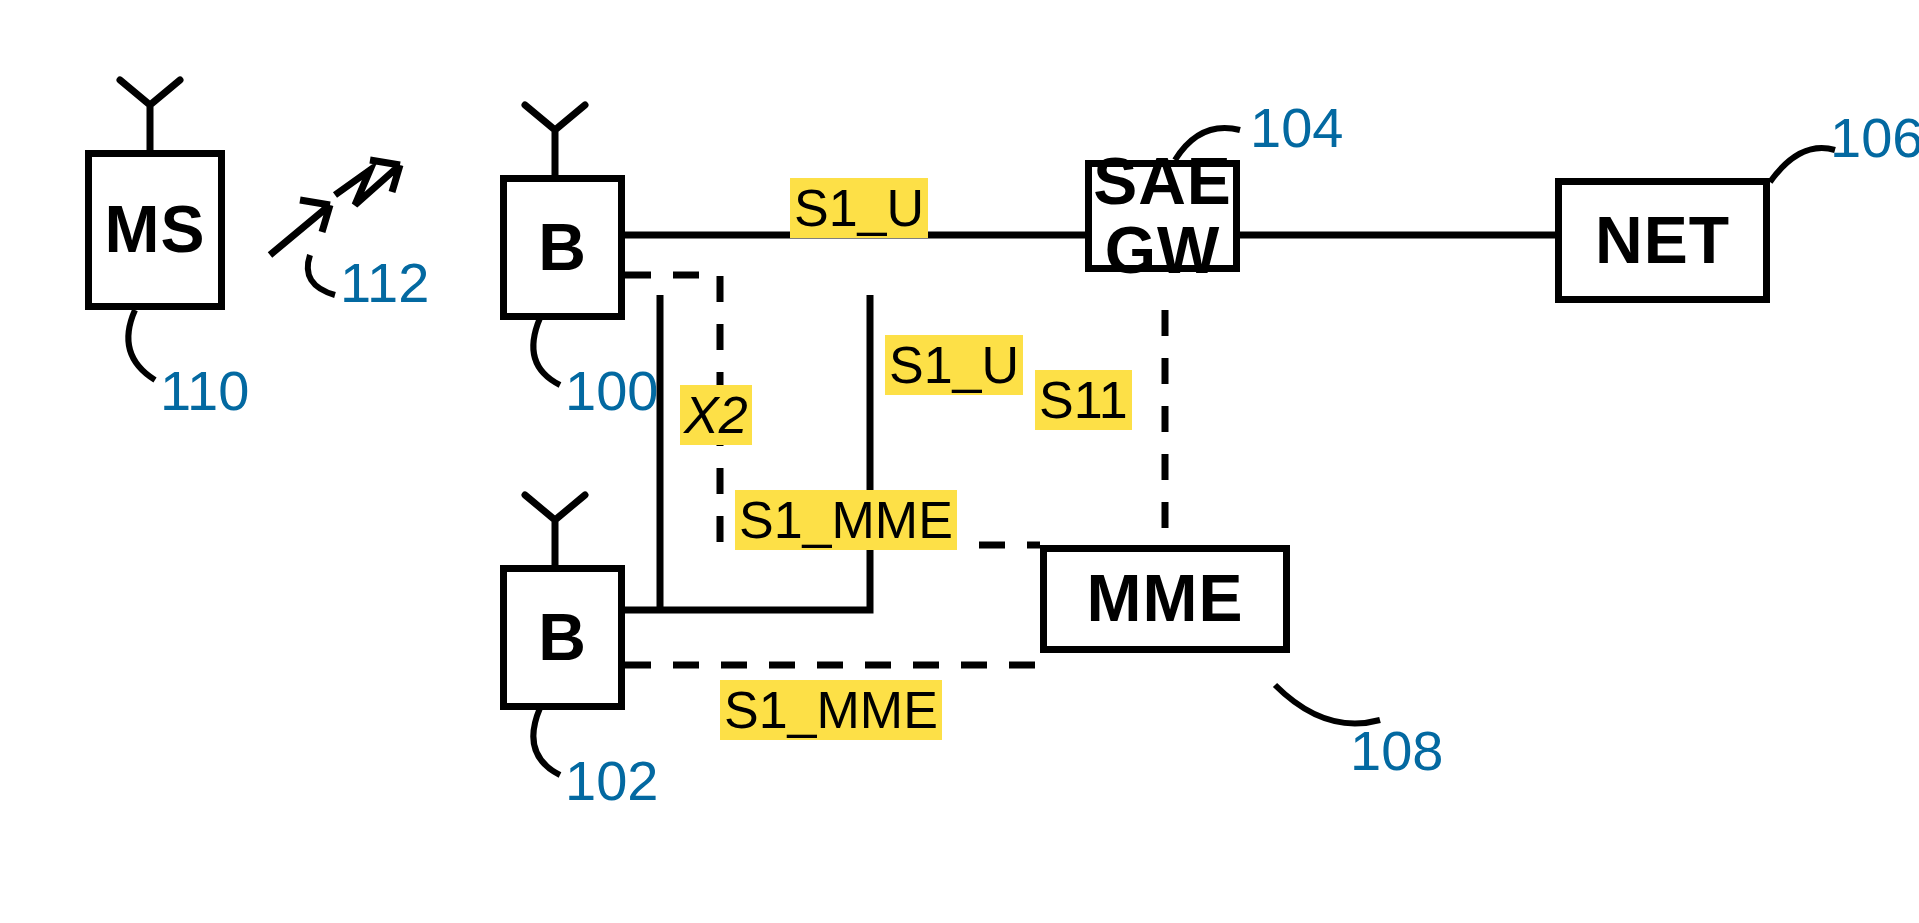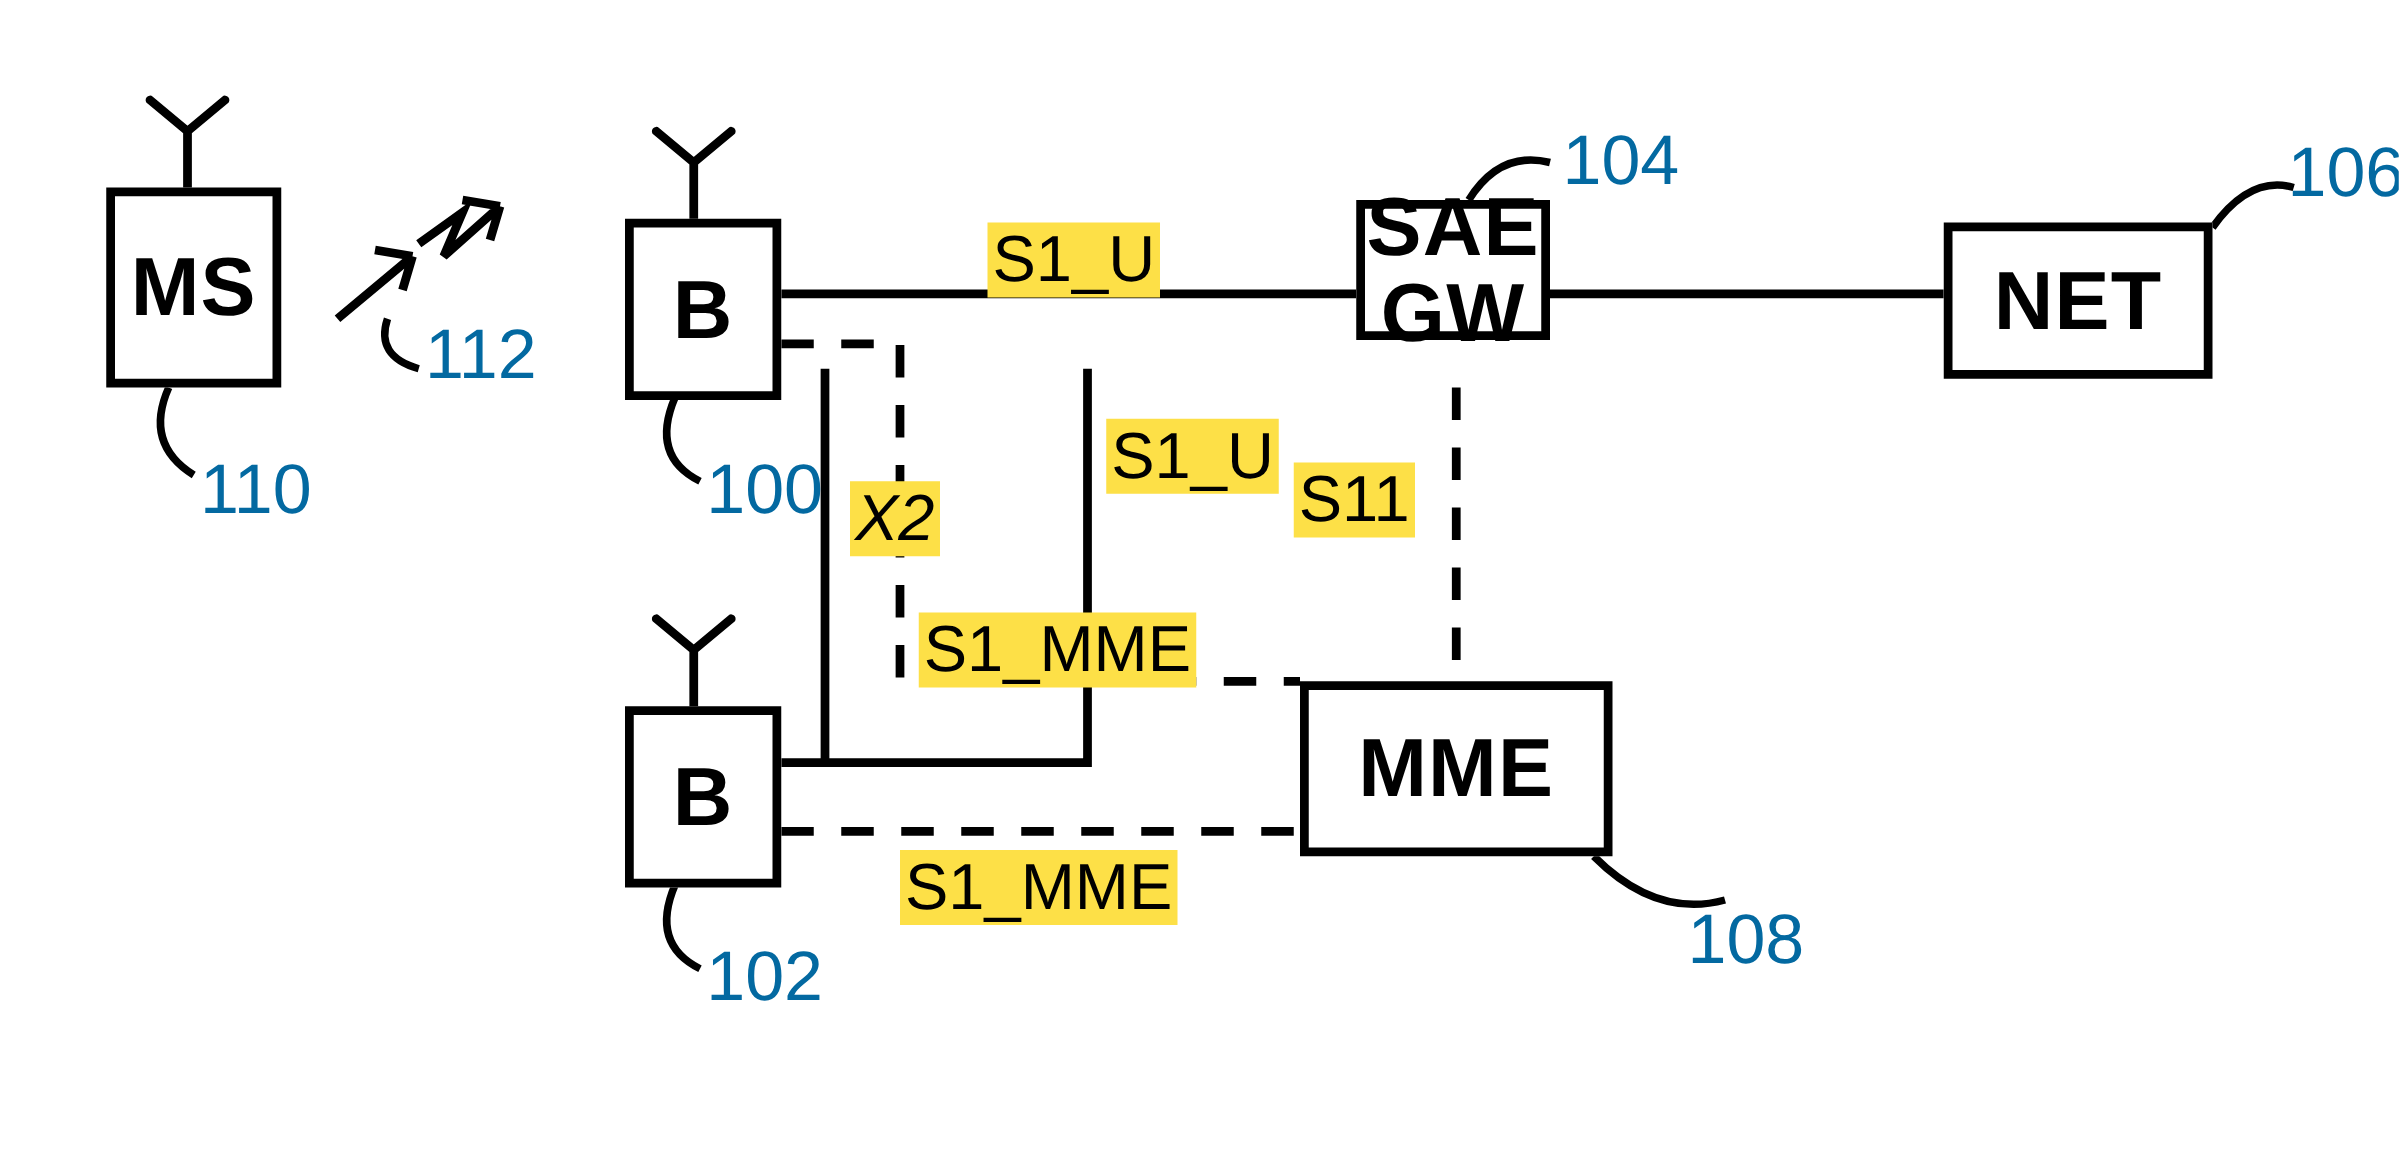--- a/index.html
+++ b/index.html
@@ -130,21 +130,21 @@
       <span>B</span>
     </div>
   <div class="node" style="left:500px; top:565px; width:125px; height:145px;">
       <span>B</span>
     </div>
   <div class="node" style="left:1085px;top:160px; width:155px; height:112px; white-space:pre-line;"><span>SAE
 GW</span></div>
   <div class="node" style="left:1555px;top:178px; width:215px; height:125px;">
       <span>NET</span>
     </div>
-  <div class="node" style="left:1040px;top:545px; width:250px; height:140px;">
+  <div class="node" style="left:1040px;top:545px; width:250px; height:108px;">
       <span>MME</span>
     </div>
 
   <div class="linklabel" style="left:790px;  top:178px;">S1_U</div>
   <div class="linklabel" style="left:885px;  top:335px;">S1_U</div>
   <div class="linklabel" style="left:680px;  top:385px;font-style:italic;">X2</div>
   <div class="linklabel" style="left:1035px; top:370px;">S11</div>
   <div class="linklabel" style="left:735px;  top:490px;">S1_MME</div>
   <div class="linklabel" style="left:720px;  top:680px;">S1_MME</div>
 

